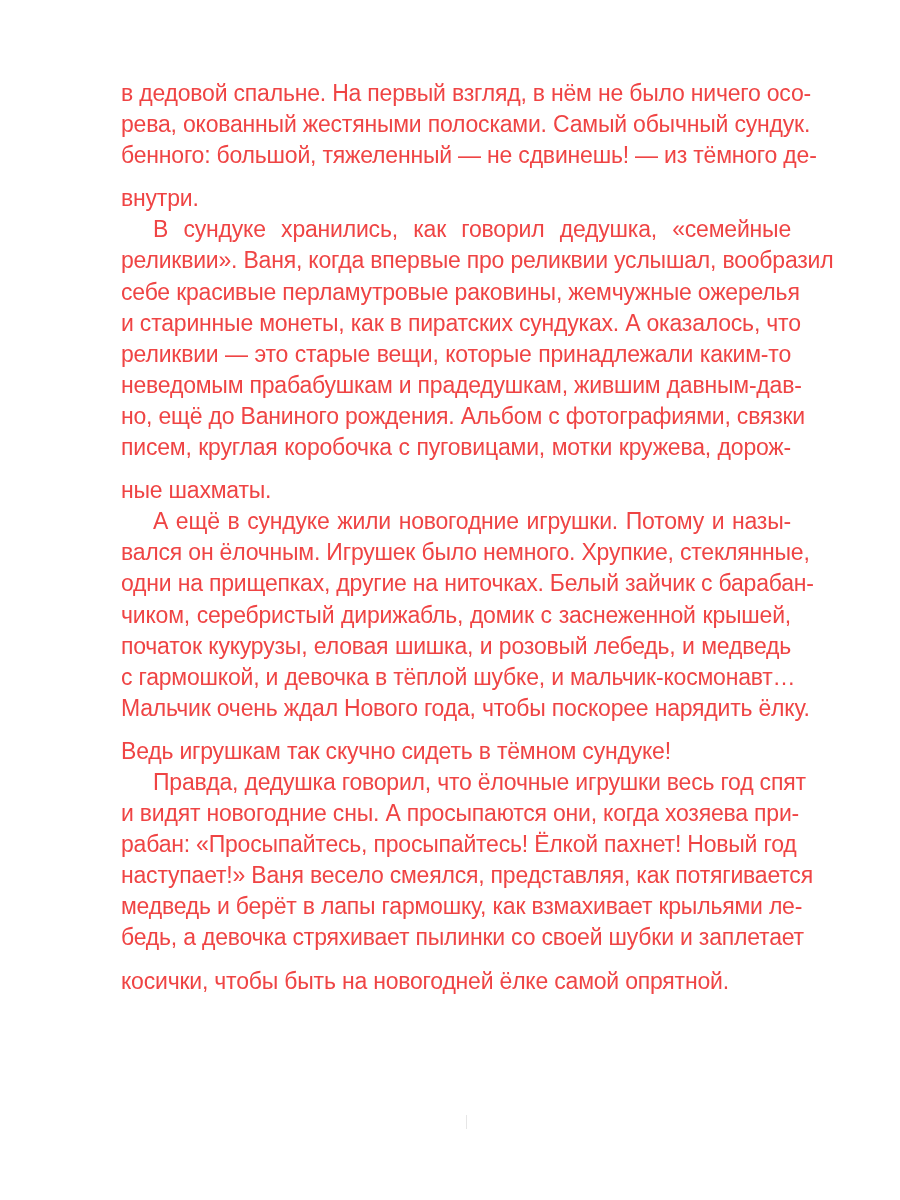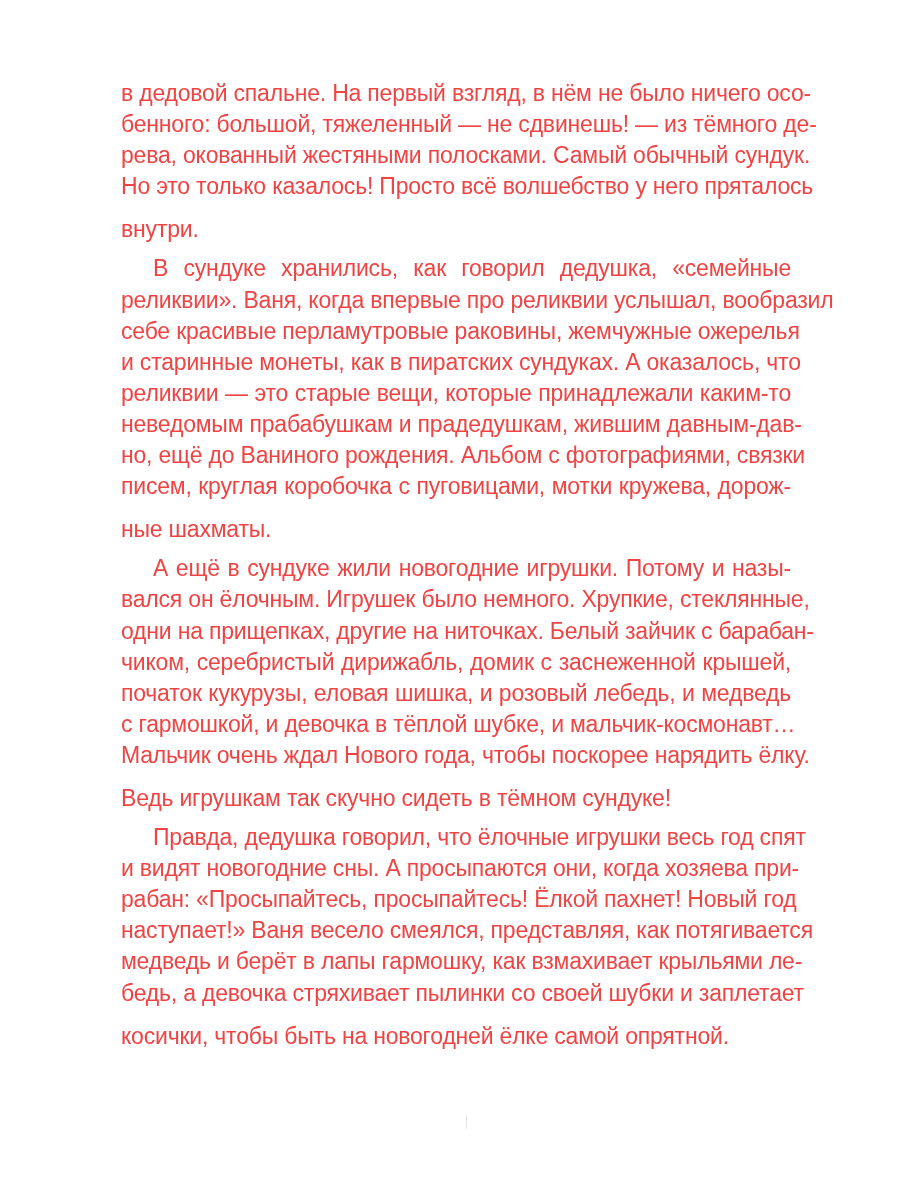--- a/index.html
+++ b/index.html
@@ -31,41 +31,39 @@
       text-align-last: justify;
       height: 31.1px;
       overflow: visible;
     }
     .line.last {
       text-align-last: left;
       margin-top: 12px;
     }
     .line.indent {
       padding-left: 32px;
-      margin-top: 8px;
     }
     .gutter-mark {
       position: absolute;
       left: 466px;
       top: 1115px;
       width: 1px;
       height: 14px;
       background: #e6e6e6;
     }
   </style>
 </head>
 <body>
 
 <div class="page">
 
   <div>
     <span class="line">в дедовой спальне. На первый взгляд, в нём не было ничего осо-</span>
+    <span class="line">рева, окованный жестяными полосками. Самый обычный сундук.</span>
     <span class="line">бенного: большой, тяжеленный — не сдвинешь! — из тёмного де-</span>
-    <span class="line">рева, окованный жестяными полосками. Самый обычный сундук.</span>
-    <span class="line">Но это только казалось! Просто всё волшебство у него пряталось</span>
     <span class="line last">внутри.</span>
   </div>
 
   <div>
     <span class="line indent">В сундуке хранились, как говорил дедушка, «семейные</span>
     <span class="line">реликвии». Ваня, когда впервые про реликвии услышал, вообразил</span>
     <span class="line">себе красивые перламутровые раковины, жемчужные ожерелья</span>
     <span class="line">и старинные монеты, как в пиратских сундуках. А оказалось, что</span>
     <span class="line">реликвии — это старые вещи, которые принадлежали каким-то</span>
     <span class="line">неведомым прабабушкам и прадедушкам, жившим давным-дав-</span>

